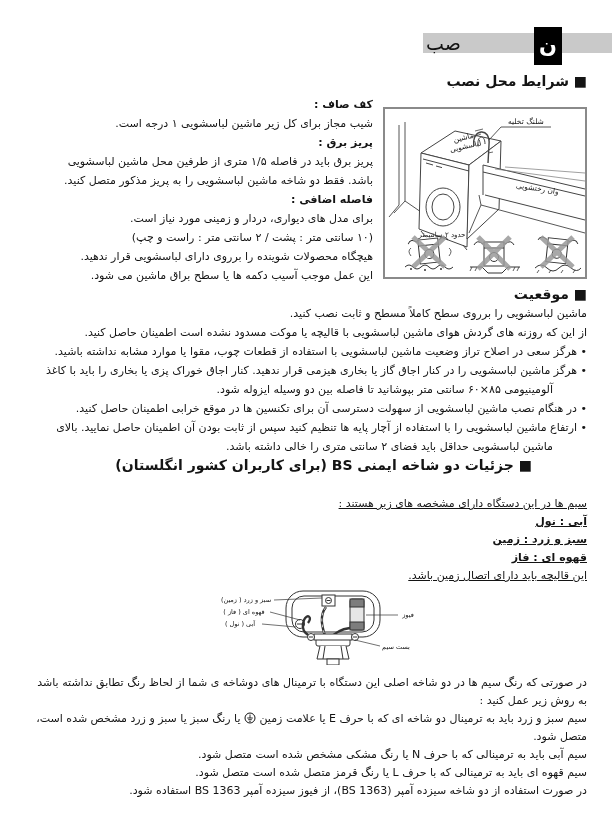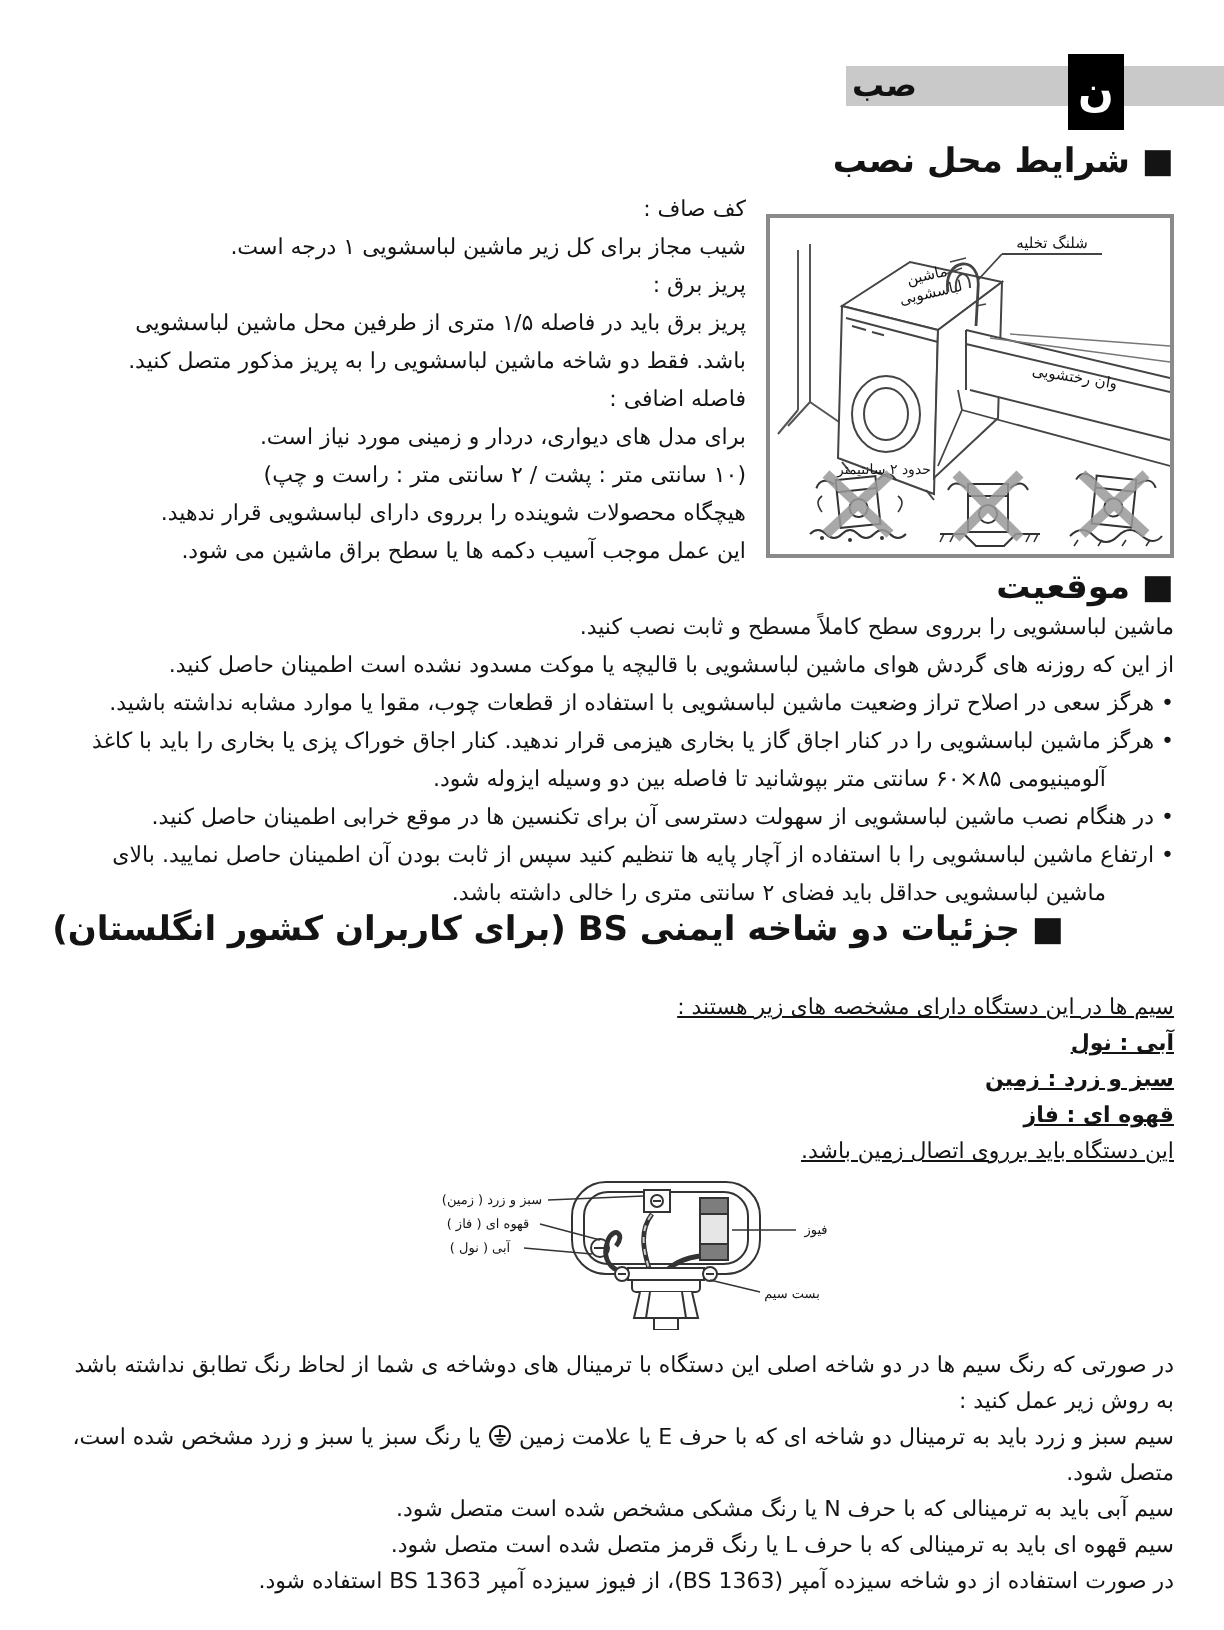--- a/index.html
+++ b/index.html
@@ -6,36 +6,36 @@
   body{
     width:612px;height:815px;position:relative;overflow:hidden;
     background:#ffffff;color:#141414;
     font-family:"DejaVu Sans",sans-serif;
   }
   
   .hdr-bar{position:absolute;left:423px;top:33px;width:189px;height:20px;background:#c9c9c9;}
   .hdr-rest{
     position:absolute;left:423px;top:33px;width:108px;height:20px;
     direction:rtl;text-align:left;padding-left:3px;
-    font-size:16px;font-weight:bold;line-height:20px;color:#111;
+    font-size:19px;font-weight:normal;line-height:20px;color:#111;
   }
   .hdr-box{
     position:absolute;left:534px;top:27px;width:28px;height:38px;background:#000;
     color:#fff;display:flex;align-items:center;justify-content:center;
     font-size:21px;font-weight:bold;
   }
   
   main{
     position:absolute;top:72px;left:25px;right:25px;
     direction:rtl;text-align:right;
     font-size:11px;line-height:19px;
   }
-  h3.sec{font-size:17px;font-weight:bold;margin:0;line-height:19px;}
+  h3.sec{font-size:14px;font-weight:bold;margin:0;line-height:19px;}
   p{margin:0;}
-  .lbl{font-weight:normal;}
+  .lbl{font-weight:bold;}
   .twocol{display:flex;gap:10px;align-items:flex-start;margin-top:4px;}
   .figbox{
     width:200px;height:168px;border:2px solid #8a8a8a;margin:12px 0 0 0;
     flex:0 0 auto;background:#fff;
   }
   .coltext{flex:1 1 auto;}
   .sec-pos{margin-top:14px;}
   p.b{padding-right:34px;text-indent:-34px;}
   .sec-bs{margin-top:4px;padding-right:55px;text-align:right;}
   .cblk{text-align:right;line-height:18px;margin-top:2px;text-decoration:underline;}
@@ -170,21 +170,21 @@
   <p class="b">•  ارتفاع ماشین لباسشویی را با استفاده از آچار پایه ها تنظیم کنید سپس از ثابت بودن آن اطمینان حاصل نمایید. بالای ماشین لباسشویی حداقل باید فضای ۲ سانتی متری را خالی داشته باشد.</p>
 
   <h3 class="sec sec-bs">■ جزئیات دو شاخه ایمنی BS  (برای کاربران کشور انگلستان)</h3>
 
   <div class="cblk">
     <p class="imp">مهم</p>
     <p>سیم ها در این دستگاه دارای مشخصه های زیر هستند :</p>
     <p class="wire">آبی : نول</p>
     <p class="wire">سبز و زرد : زمین</p>
     <p class="wire">قهوه ای : فاز</p>
-    <p>این دستگاه باید برروی اتصال زمین باشد.</p>
+    <p>این قالیچه باید دارای اتصال زمین باشد.</p>
   </div>
 
   <figure class="plugfig" style="margin:2px auto 0">
     <svg width="240" height="78" viewBox="0 0 240 78">
 
       <g stroke="#333" fill="#fff" stroke-width="1">
         <rect x="74" y="4" width="94" height="46" rx="17"></rect>
         <rect x="80" y="9" width="82" height="36" rx="12"></rect>
         <rect x="104" y="50" width="34" height="9" rx="2"></rect>
       </g>

